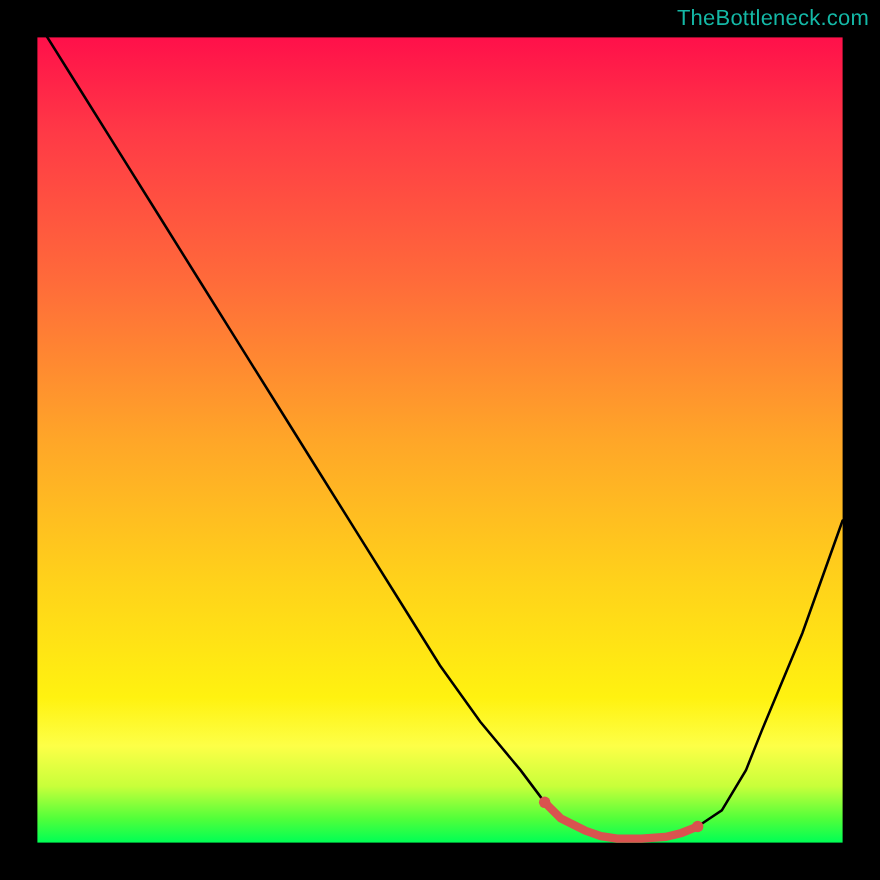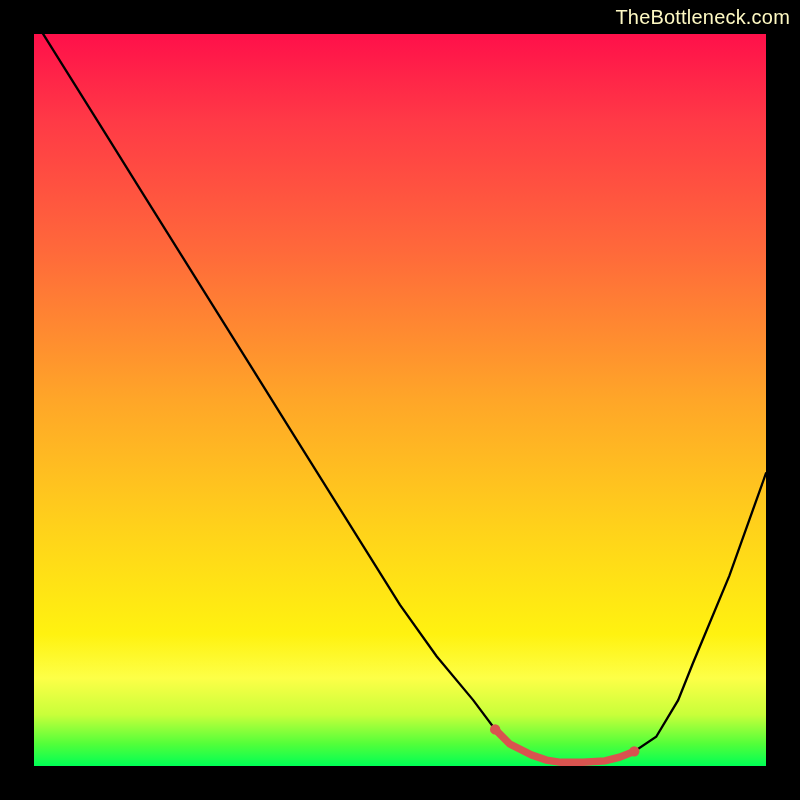--- a/index.html
+++ b/index.html
@@ -35,21 +35,21 @@
       #fdff47 88%,
       #c8ff3a 93%,
       #52ff3a 97%,
       #00ff55 100%
     );
   }
   .attribution {
     position: absolute;
     top: 6px;
     right: 10px;
-    color: #fef9c3;
+    color: #14b8a6;
     font-size: 20px;
     letter-spacing: 0.2px;
     user-select: none;
   }
   svg.curve {
     position: absolute;
     left: 0;
     top: 0;
     width: 732px;
     height: 732px;

